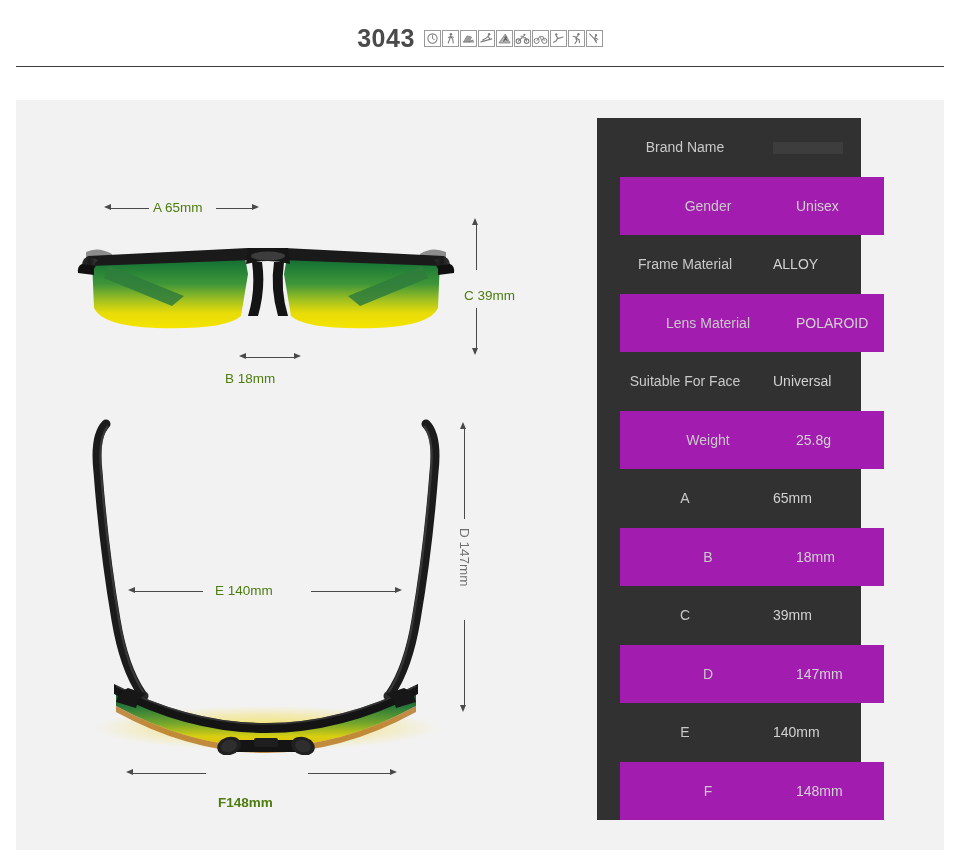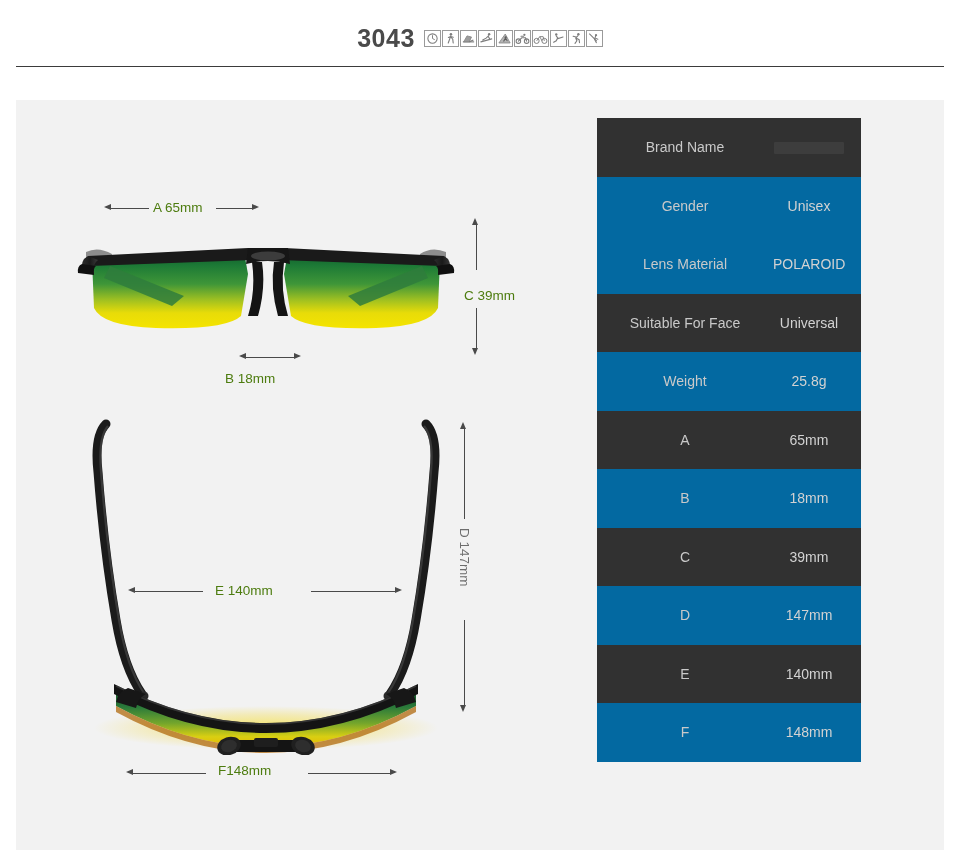--- a/index.html
+++ b/index.html
@@ -106,31 +106,30 @@
     width: 264px;
     background: #313131;
   }
   .spec-row {
     display: flex;
     align-items: center;
     height: 58.5px;
     width: 100%;
   }
   .spec-row.odd  { background: #313131; }
-  .spec-row.even { background: #0369a1; }
+  .spec-row.even { background: #a21caf; margin-left: 23px; }
   .spec-key {
     flex: 0 0 176px;
     text-align: center;
     font-size: 14px;
     color: #c9c9c9;
     line-height: 1;
   }
   .spec-val {
     flex: 1 1 auto;
-    text-align: center;
     font-size: 14px;
     color: #d2d2d2;
     line-height: 1;
     padding-right: 16px;
   }
   .redaction {
     display: inline-block;
     width: 70px; height: 12px;
     background: #3d3d3d;
     border-radius: 1px;
@@ -351,38 +350,42 @@
     <div class="arrow down" style="left:444px; top:605px;"></div>
 
     <div class="arrow left" style="left:112px; top:487px;"></div>
     <div class="dim-line h" style="left:119px; top:490.5px; width:68px;"></div>
     <div class="dim-label" style="left:199px; top:484px;">E 140mm</div>
     <div class="dim-line h" style="left:295px; top:490.5px; width:84px;"></div>
     <div class="arrow right" style="left:379px; top:487px;"></div>
 
     <div class="arrow left" style="left:110px; top:669px;"></div>
     <div class="dim-line h" style="left:117px; top:672.5px; width:73px;"></div>
-    <div class="dim-label" style="left:202px; top:664px;">F148mm</div>
+    <div class="dim-label" style="left:202px; top:696px;font-weight:bold;">F148mm</div>
     <div class="dim-line h" style="left:292px; top:672.5px; width:82px;"></div>
     <div class="arrow right" style="left:374px; top:669px;"></div>
 
   </div>
 
   <div class="spec-table">
 
     <div class="spec-row odd">
       <div class="spec-key">Brand Name</div>
       <div class="spec-val"><span class="redaction"></span></div>
     </div>
 
     <div class="spec-row even">
       <div class="spec-key">Gender</div>
       <div class="spec-val">Unisex</div>
     </div>
 
+    <div class="spec-row odd">
+      <div class="spec-key">Frame Material</div>
+      <div class="spec-val">ALLOY</div>
+    </div>
 
     <div class="spec-row even">
       <div class="spec-key">Lens Material</div>
       <div class="spec-val">POLAROID</div>
     </div>
 
     <div class="spec-row odd">
       <div class="spec-key">Suitable For Face</div>
       <div class="spec-val">Universal</div>
     </div>

